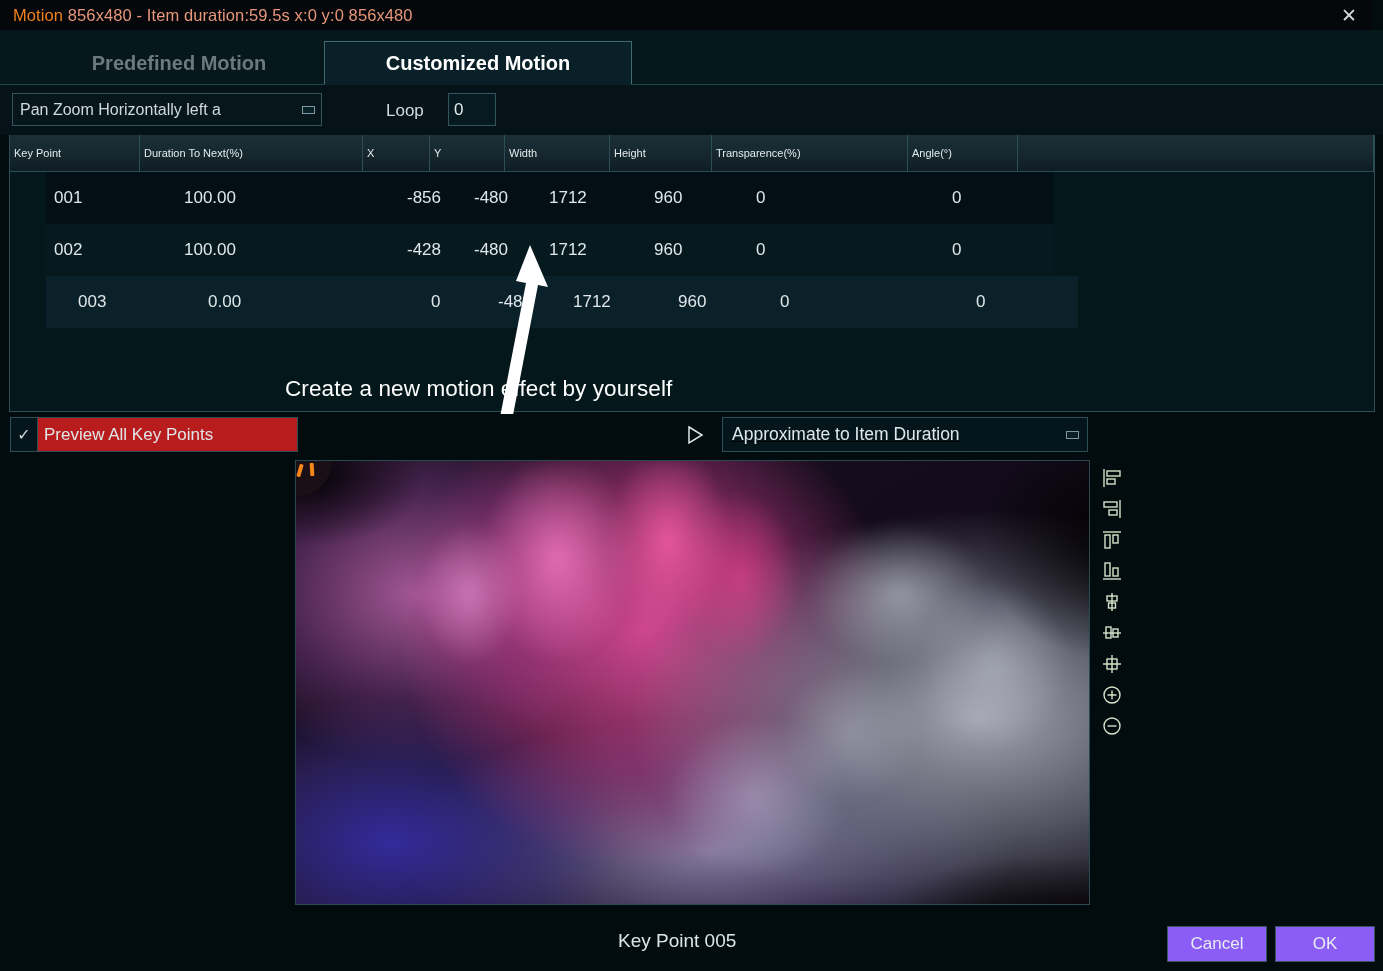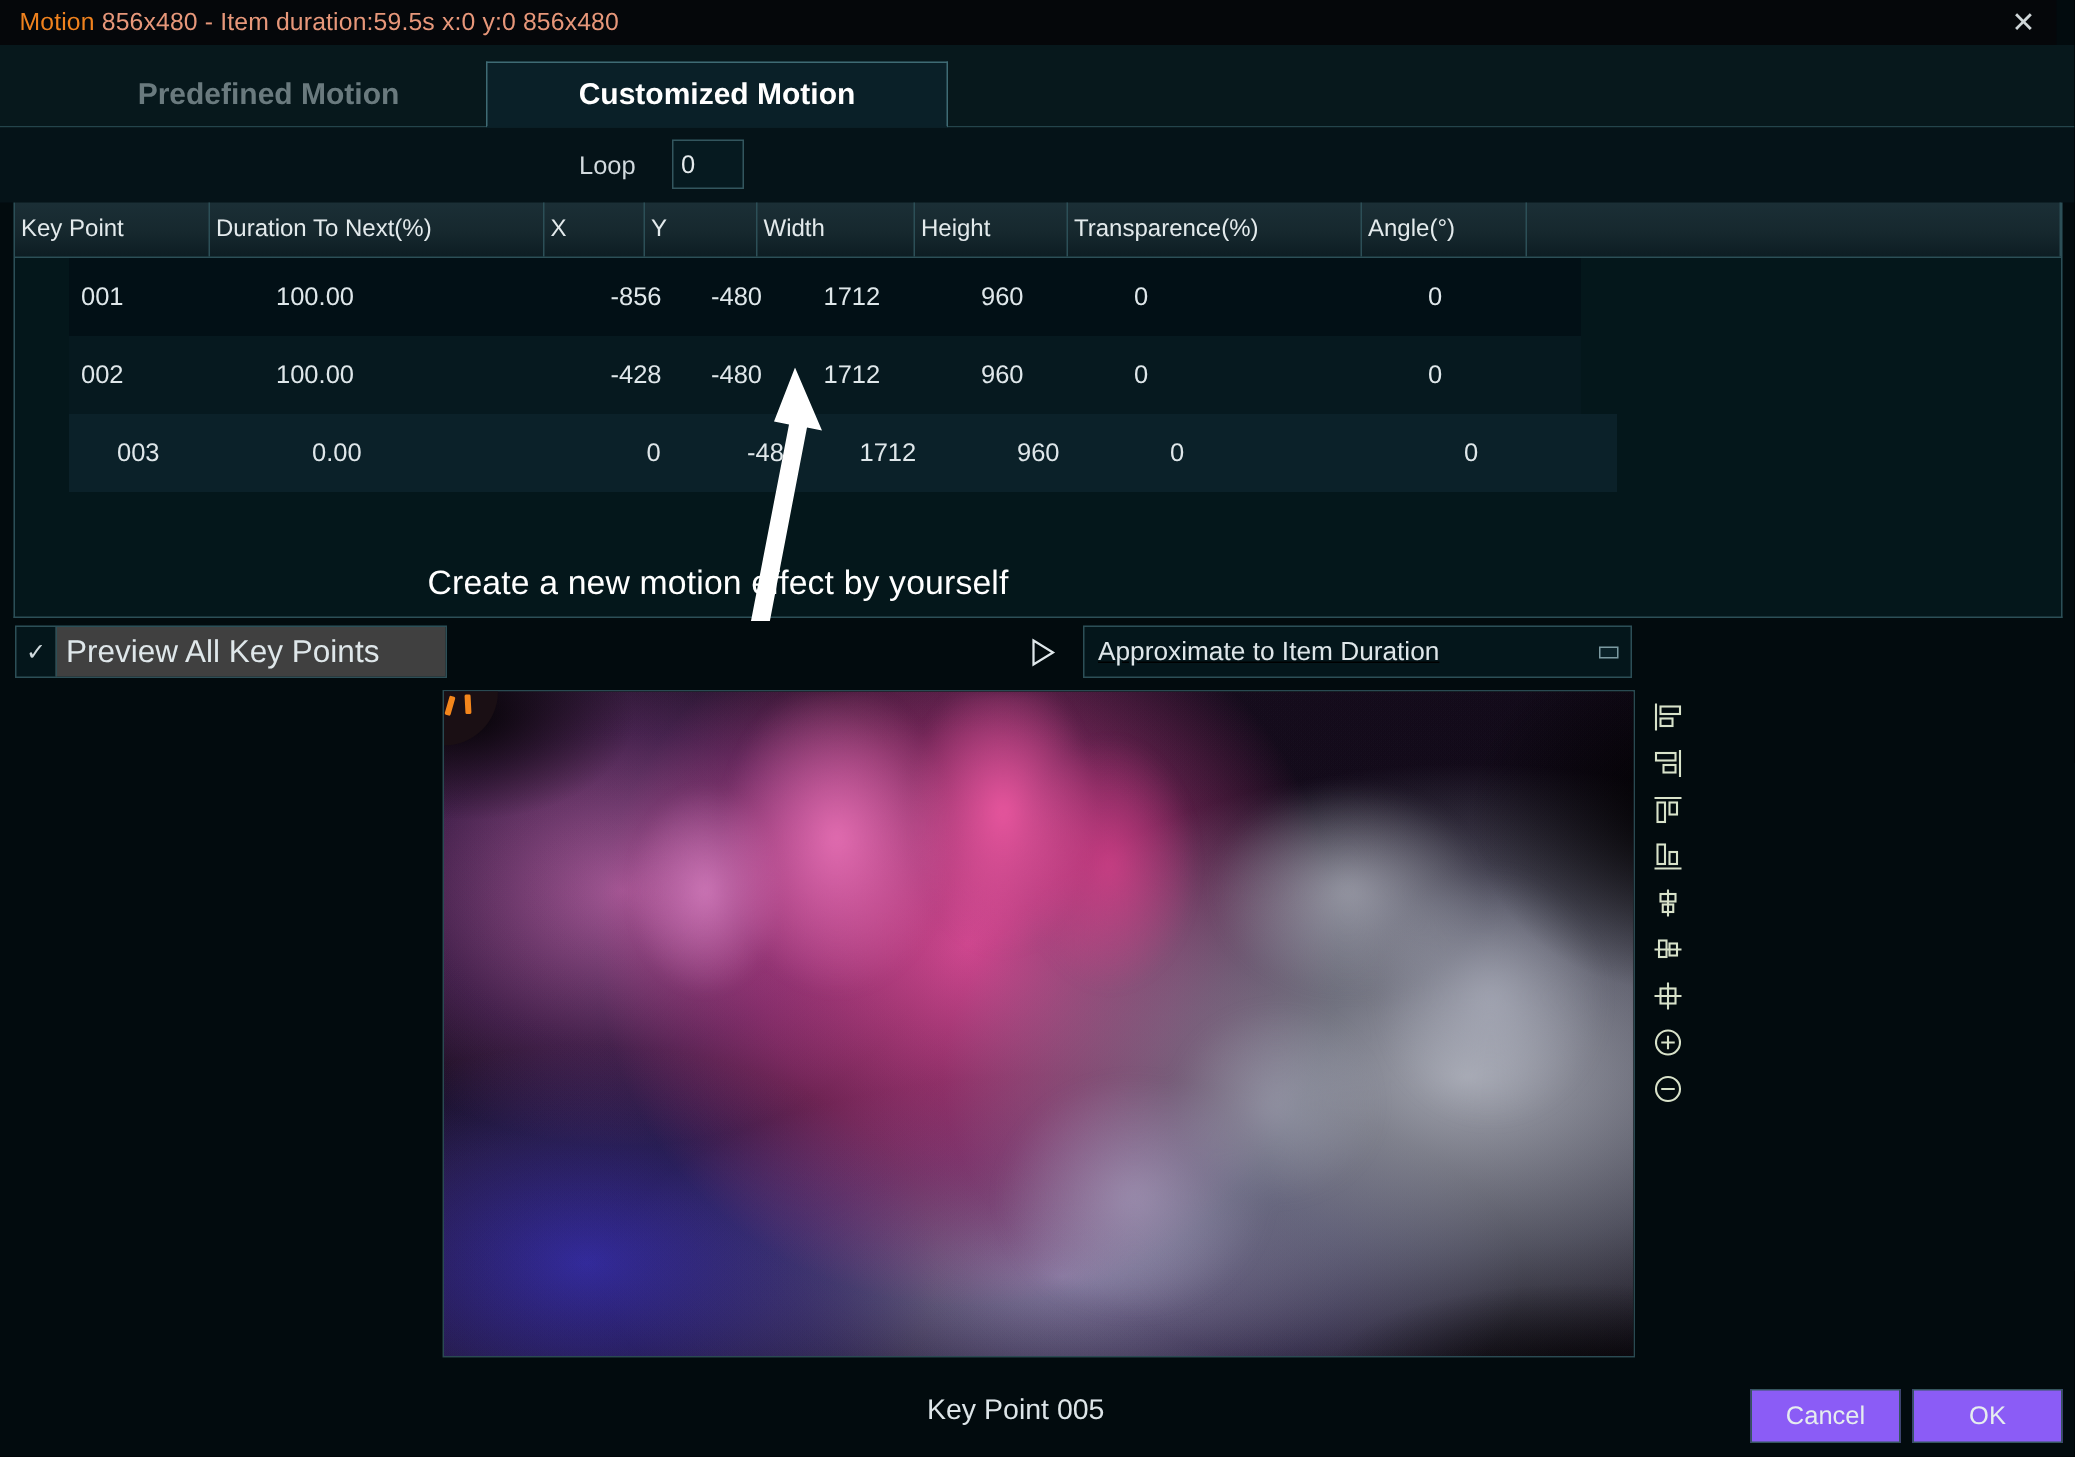--- a/index.html
+++ b/index.html
@@ -115,21 +115,21 @@
     border-top: none;
   }
   .thead {
     display: flex; height: 37px;
     background: linear-gradient(to bottom, #1b2f36 0%, #16282e 55%, #0d1d23 100%);
     border-bottom: 1px solid #2c4f57;
   }
   .th {
     display: flex; align-items: center;
     padding-left: 4px;
-    font-size: 16px; color: #e3eaec;
+    font-size: 11px; color: #e3eaec;
     border-right: 1px solid #2c4f57;
     white-space: nowrap; overflow: hidden;
     cursor: pointer;
   }
   .tbody { }
   .trow { display: flex; height: 52px; margin-left: 36px; }
   .trow.r0 { background: #021016; }
   .trow.r1 { background: #06191f; }
   .trow.r2 { background: #0b2129; padding-left: 24px; }
   .td {
@@ -174,22 +174,22 @@
     background: #04161b;
     border: 1px solid #2c4f57;
     display: flex; align-items: center;
     cursor: pointer;
   }
   .chk-mark {
     width: 26px; text-align: center;
     color: #cfd9dd; font-size: 16px;
   }
   .chk-label {
-    font-size: 21px; color: #dfe7ea;
-    background: #404040;
+    font-size: 17px; color: #dfe7ea;
+    background: #b91c1c;
     border-left: 1px solid #2c4f57;
     height: 100%; display: flex; align-items: center;
     padding: 0 12px 0 6px; flex: 1;
   }
   .play-btn {
     position: absolute; left: 680px; top: 7px;
     width: 28px; height: 28px;
     display: flex; align-items: center; justify-content: center;
     cursor: pointer;
   }
@@ -310,20 +310,24 @@
     <div class="title-text"><span class="kw">Motion</span><span> 856x480 - Item duration:59.5s x:0 y:0 856x480</span></div>
     <div class="close-btn">✕</div>
   </div>
 
   <div class="tabstrip">
     <div class="tab active">Customized Motion</div>
     <div class="tab inactive">Predefined Motion</div>
   </div>
 
   <div class="toolbar">
+    <div class="combo">
+      <span class="combo-label">Pan Zoom Horizontally left a</span>
+      <span class="combo-arrow"></span>
+    </div>
     <div class="loop-label">Loop</div>
     <input class="loop-input" value="0" style="">
 
     <div class="tb-icon" style="left:511px">
       <svg width="26" height="26" viewBox="0 0 26 26">
           <path d="M13 4 V22 M4 13 H22" stroke="#f0821e" stroke-width="3.4" stroke-linecap="butt"></path>
         </svg>
     </div>
     <div class="tb-icon" style="left:560px">
       <svg width="24" height="24" viewBox="0 0 24 24">

